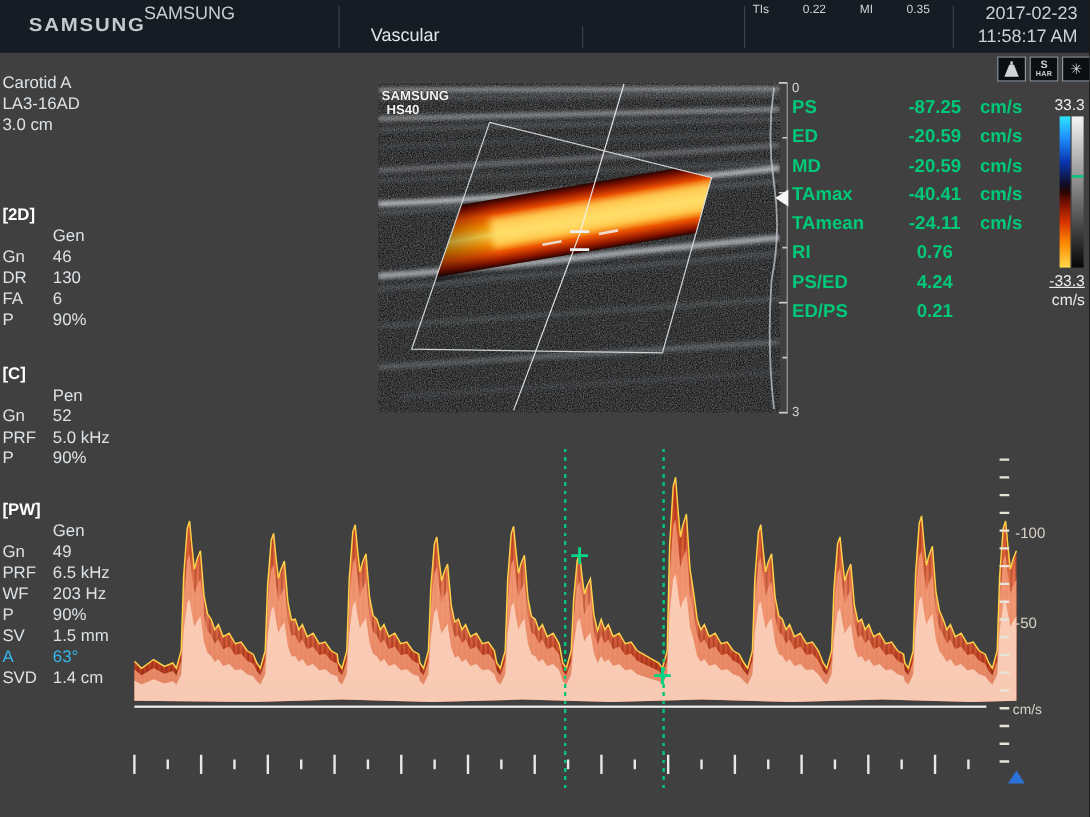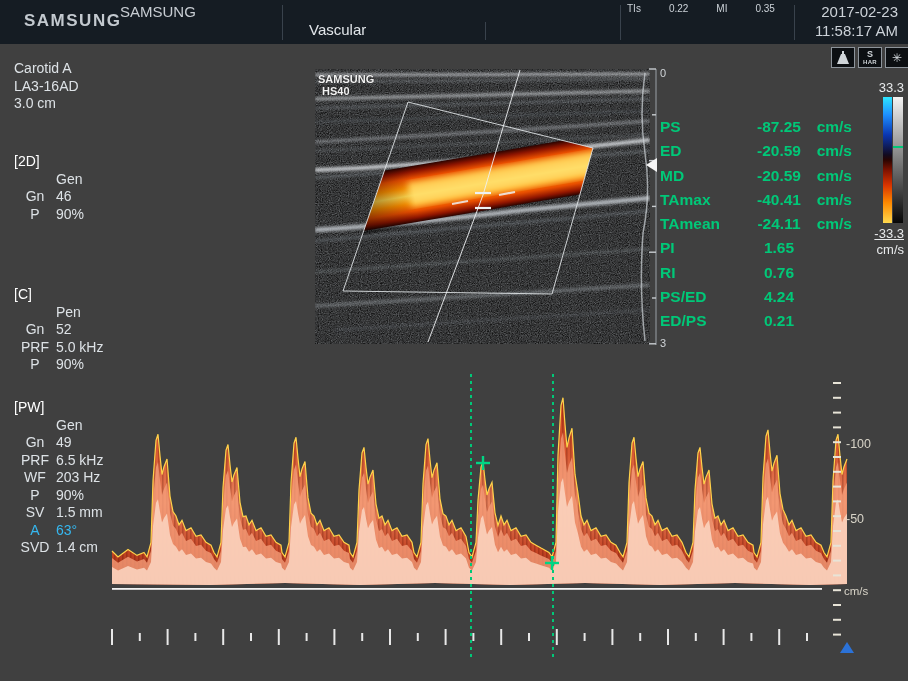--- a/index.html
+++ b/index.html
@@ -16,29 +16,29 @@
   .date{position:absolute;left:796px;top:3px;width:102px;text-align:right;font-size:15px;color:#ccd2d8;}
   .time{position:absolute;left:796px;top:22px;width:102px;text-align:right;font-size:15px;color:#ccd2d8;}
   
   .status-icons{position:absolute;left:831px;top:47px;display:flex;gap:3px;}
   .sicon{width:22px;height:19px;border:1px solid #8d949b;background:#0c0f12;color:#cfd4d8;
          display:flex;flex-direction:column;align-items:center;justify-content:center;line-height:1;}
   .sicon .t1{font-size:9px;font-weight:700;}
   .sicon .t2{font-size:6px;font-weight:700;letter-spacing:.3px;}
   .sicon .glyph{font-size:12px;}
   
-  .sidebar{position:absolute;left:14px;width:145px;font-size:14px;line-height:17.5px;color:#dde2e6;}
+  .sidebar{position:absolute;left:2px;width:145px;font-size:14px;line-height:17.5px;color:#dde2e6;}
   .sb-exam{top:60px;}
   .sb-2d{top:153px;} .sb-c{top:286px;} .sb-pw{top:399px;}
-  .sb-title{font-weight:400;color:#fff;}
+  .sb-title{font-weight:700;color:#fff;margin-top:17px;}
   .prow{display:flex;}
-  .prow .pl{width:42px;text-align:center;}
+  .prow .pl{width:42px;}
   .prow.cyan{color:#35b8f0;}
   
-  .meas{position:absolute;left:660px;top:81px;width:192px;font-size:15.5px;font-weight:700;color:#00c878;margin-top:37px;}
+  .meas{position:absolute;left:660px;top:81px;width:192px;font-size:15.5px;font-weight:700;color:#00c878;}
   .mrow{display:flex;height:24.3px;align-items:flex-start;}
   .mrow .ml{flex:1;}
   .mrow .mv{width:62px;text-align:center;}
   .mrow .mu{width:42px;text-align:right;}
   
   .cbar-top{position:absolute;left:858px;top:80px;width:46px;text-align:right;font-size:13px;color:#e8eaec;}
   .cbar{position:absolute;left:883px;top:97px;height:126px;display:flex;gap:1px;}
   .cbar .cstrip{width:9px;height:126px;background:linear-gradient(#2ee6ff 0%,#1e90ff 14%,#0a36b0 30%,#120a1e 46%,#2a0400 50%,#7e1200 58%,#d83400 70%,#ff8a00 84%,#ffd94e 100%);}
   .cbar .gstrip{position:relative;width:10px;height:126px;background:linear-gradient(#f4f4f4,#060606);}
   .cbar .gmark{position:absolute;left:0;top:49px;width:10px;height:2px;background:#00c878;}
@@ -106,20 +106,28 @@
 
   <div class="sidebar sb-2d">
     <div class="sb-title">[2D]</div>
     <div class="prow">
         <span class="pl"></span>
         <span>Gen</span>
       </div>
     <div class="prow">
         <span class="pl">Gn</span>
         <span>46</span>
+      </div>
+    <div class="prow">
+        <span class="pl">DR</span>
+        <span>130</span>
+      </div>
+    <div class="prow">
+        <span class="pl">FA</span>
+        <span>6</span>
       </div>
     <div class="prow">
         <span class="pl">P</span>
         <span>90%</span>
       </div>
   </div>
 
   <div class="sidebar sb-c">
     <div class="sb-title">[C]</div>
     <div class="prow">
@@ -288,25 +296,20 @@
         <span class="ml">TAmax</span>
         <span class="mv">-40.41</span>
         <span class="mu">cm/s</span>
       </div>
     <div class="mrow">
         <span class="ml">TAmean</span>
         <span class="mv">-24.11</span>
         <span class="mu">cm/s</span>
       </div>
     <div class="mrow">
-        <span class="ml">PI</span>
-        <span class="mv">1.65</span>
-        <span class="mu"></span>
-      </div>
-    <div class="mrow">
         <span class="ml">RI</span>
         <span class="mv">0.76</span>
         <span class="mu"></span>
       </div>
     <div class="mrow">
         <span class="ml">PS/ED</span>
         <span class="mv">4.24</span>
         <span class="mu"></span>
       </div>
     <div class="mrow">

